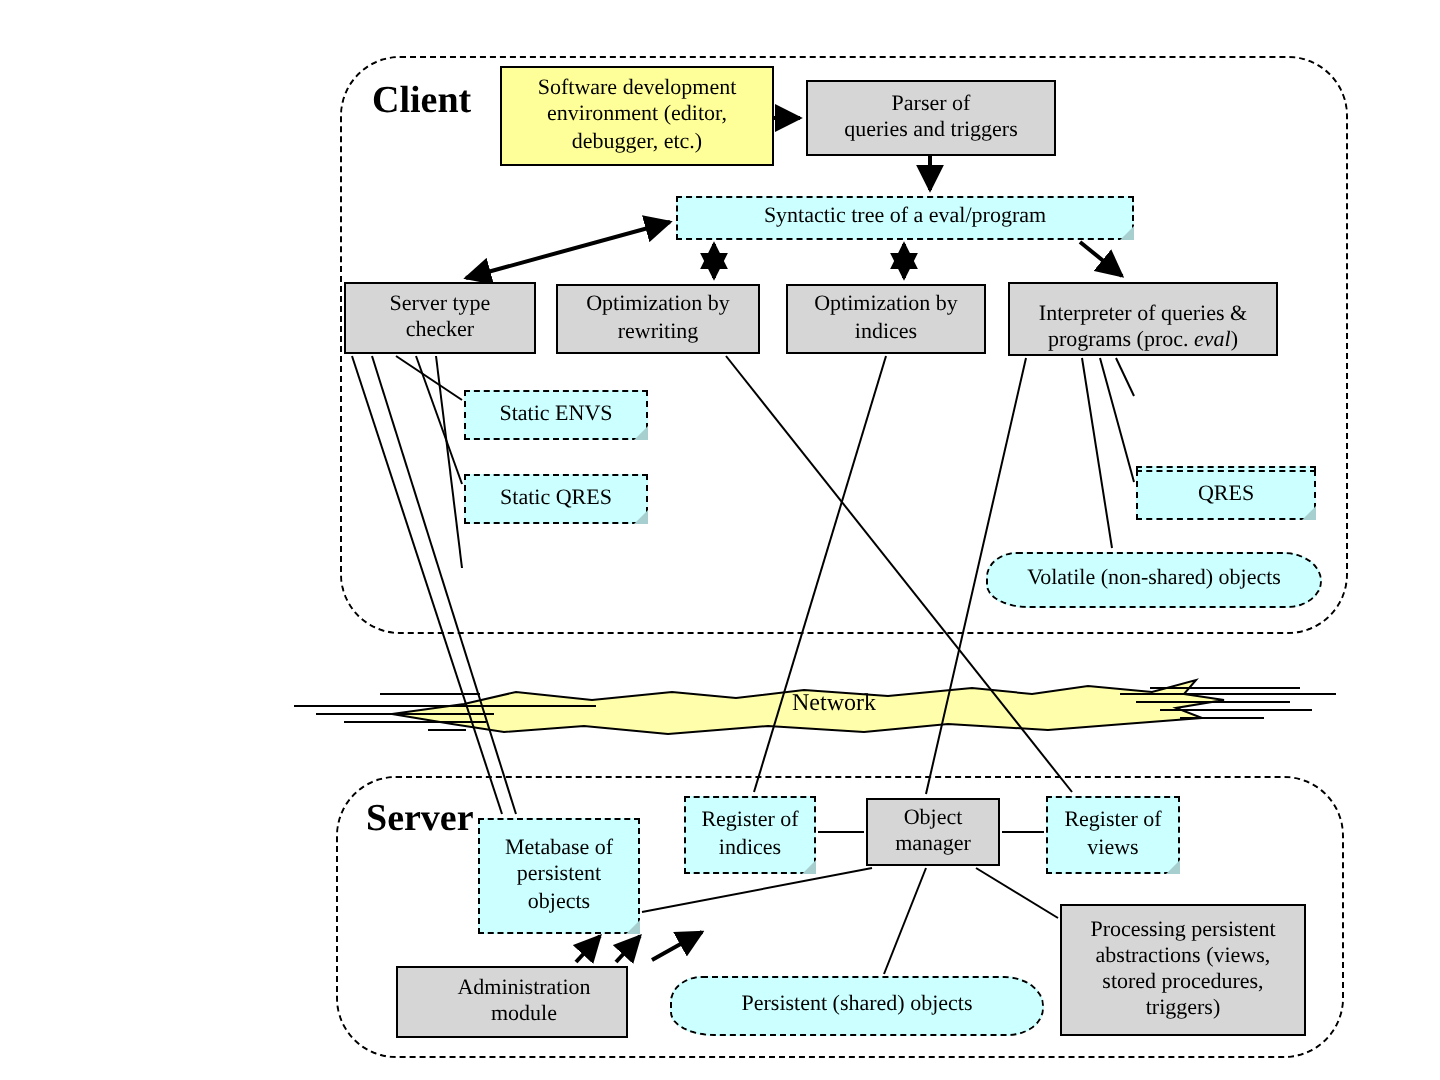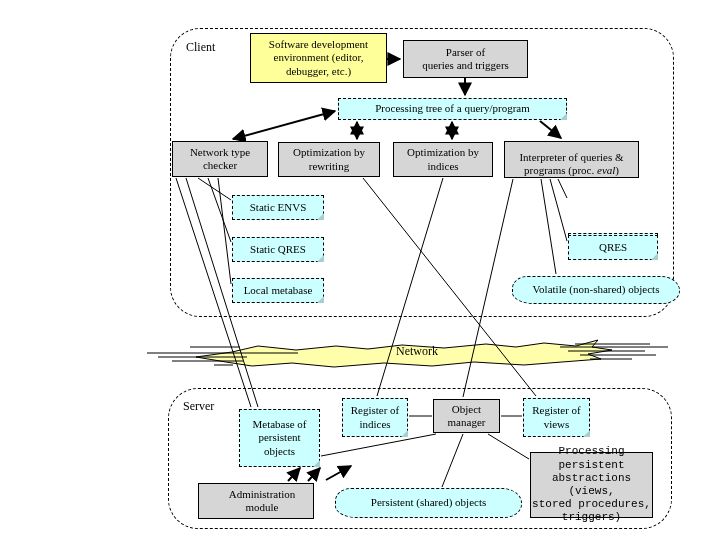--- a/index.html
+++ b/index.html
@@ -1,19 +1,19 @@
 <!DOCTYPE html>
 <html><head>
 <meta charset="utf-8">
 <style>
   html,body{margin:0;padding:0;background:#fff;}
   .stage{position:relative;width:720px;height:540px;background:#fff;overflow:hidden;
          font-family:"Liberation Serif",serif;}
   .region{position:absolute;border:1px dashed #000;border-radius:30px;z-index:1;}
-  .biglbl{position:absolute;font-weight:normal;font-size:12px;z-index:4;}
+  .biglbl{position:absolute;font-weight:bold;font-size:19px;z-index:4;}
   svg.wires{position:absolute;left:0;top:0;z-index:2;}
   .box{position:absolute;box-sizing:border-box;display:flex;align-items:center;justify-content:center;
        text-align:center;font-size:11px;line-height:1.2;white-space:pre-line;z-index:3;}
   .gray{background:#d6d6d6;border:1px solid #000;}
   .yellow{background:#ffff99;border:1px solid #000;}
   .note{background:#ccffff;border:1px dashed #000;}
   .note::after{content:"";position:absolute;right:-1px;bottom:-1px;width:7px;height:7px;
        background:#a8cfcf;clip-path:polygon(0 100%,100% 0,100% 100%);}
   .blob{background:#ccffff;border:1px dashed #000;border-radius:16px 20px 18px 22px / 13px 15px 14px 12px;}
   .netlbl{position:absolute;left:396px;top:344px;width:70px;font-size:12px;z-index:4;}
@@ -84,49 +84,48 @@
     <line class="bold" marker-end="url(#arr)" x1="288" y1="481" x2="300" y2="468"></line>
     <line class="bold" marker-end="url(#arr)" x1="308" y1="481" x2="320" y2="468"></line>
     <line class="bold" marker-end="url(#arr)" x1="326" y1="480" x2="351" y2="466"></line>
   </svg>
 
   <div class="box yellow" style="left:250px;top:33px;width:137px;height:50px;">Software development
 environment (editor,
 debugger, etc.)</div>
   <div class="box gray" style="left:403px;top:40px;width:125px;height:38px;">Parser of
 queries and triggers</div>
-  <div class="box note" style="left:338px;top:98px;width:229px;height:22px;">Processing tree of a query/program</div>
-  <div class="box gray" style="left:172px;top:141px;width:96px;height:36px;">Network type
+  <div class="box note" style="left:338px;top:98px;width:229px;height:22px;">Syntactic tree of a eval/program</div>
+  <div class="box gray" style="left:172px;top:141px;width:96px;height:36px;">Server type
 checker</div>
   <div class="box gray" style="left:278px;top:142px;width:102px;height:35px;">Optimization by
 rewriting</div>
   <div class="box gray" style="left:393px;top:142px;width:100px;height:35px;">Optimization by
 indices</div>
   <div class="box gray" style="left:504px;top:141px;width:135px;height:37px;align-items:flex-end;">
     <span><span>Interpreter of queries &amp;</span><br><span>programs (proc. </span><i>eval</i><span>)</span></span>
   </div>
   <div class="box note" style="left:232px;top:195px;width:92px;height:25px;">Static ENVS</div>
   <div class="box note" style="left:232px;top:237px;width:92px;height:25px;">Static QRES</div>
-  <div class="box note" style="left:232px;top:278px;width:92px;height:25px;">Local metabase</div>
   <div class="box note" style="left:568px;top:193px;width:90px;height:25px;margin-top:40px;">ENVS</div>
   <div class="box note" style="left:568px;top:235px;width:90px;height:25px;">QRES</div>
-  <div class="box blob" style="left:512px;top:276px;width:168px;height:28px;">Volatile (non-shared) objects</div>
+  <div class="box blob" style="left:493px;top:276px;width:168px;height:28px;">Volatile (non-shared) objects</div>
 
   <div class="netlbl">Network</div>
 
   <div class="box note" style="left:239px;top:409px;width:81px;height:58px;">Metabase of
 persistent
 objects</div>
   <div class="box note" style="left:342px;top:398px;width:66px;height:39px;">Register of
 indices</div>
   <div class="box gray" style="left:433px;top:399px;width:67px;height:34px;">Object
 manager</div>
   <div class="box note" style="left:523px;top:398px;width:67px;height:39px;">Register of
 views</div>
-  <div class="box gray" style="left:530px;top:452px;width:123px;height:66px;font-family:Liberation Mono, monospace;">Processing persistent
+  <div class="box gray" style="left:530px;top:452px;width:123px;height:66px;">Processing persistent
 abstractions (views,
 stored procedures,
 triggers)</div>
   <div class="box gray" style="left:198px;top:483px;width:116px;height:36px;padding-left:12px;">Administration
 module</div>
   <div class="box blob" style="left:335px;top:488px;width:187px;height:30px;">Persistent (shared) objects</div>
 
 </div>
 
 </body></html>

